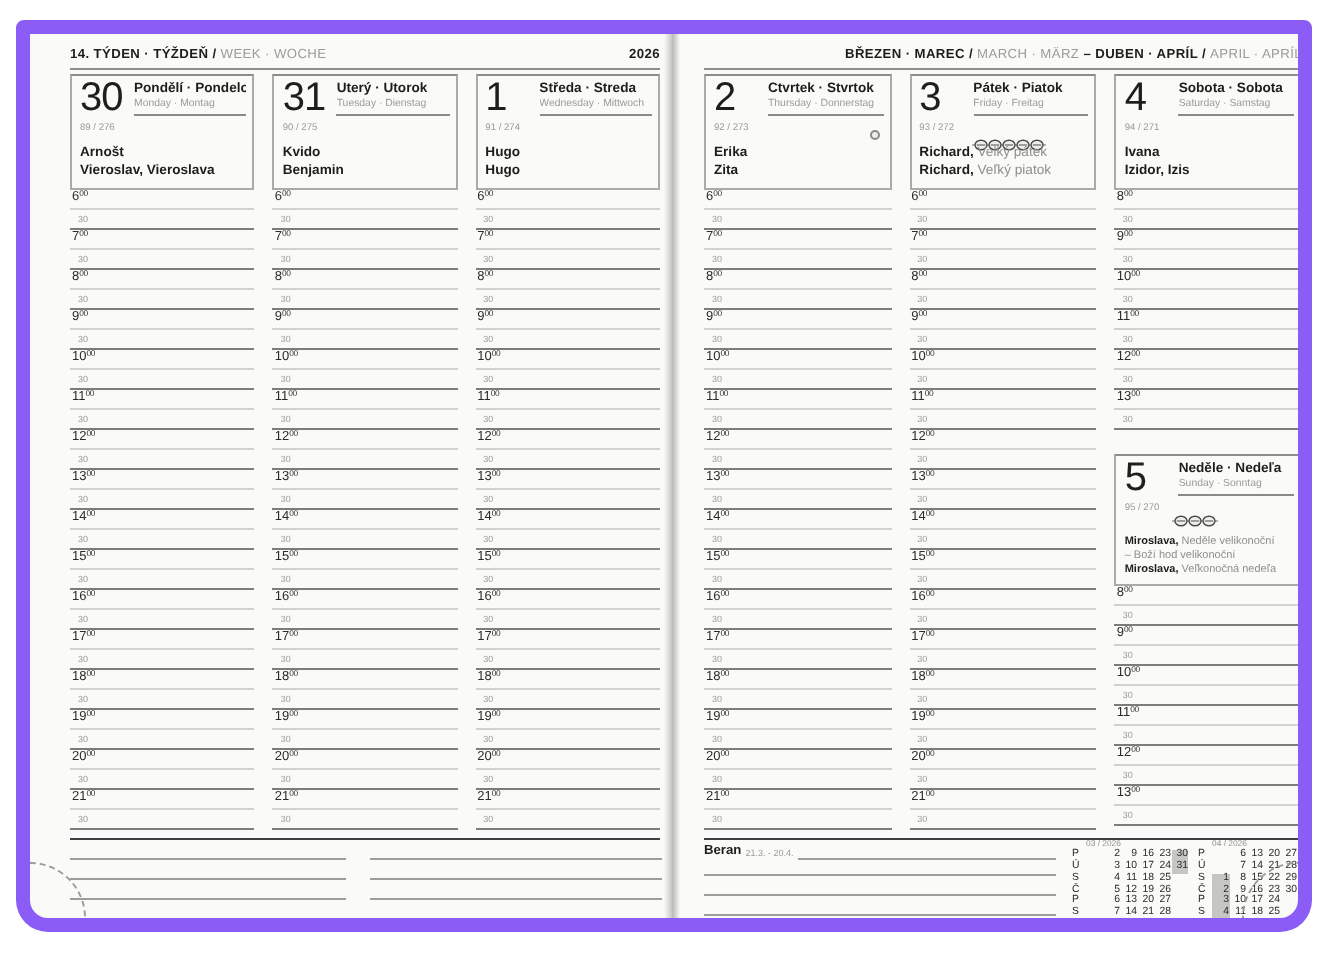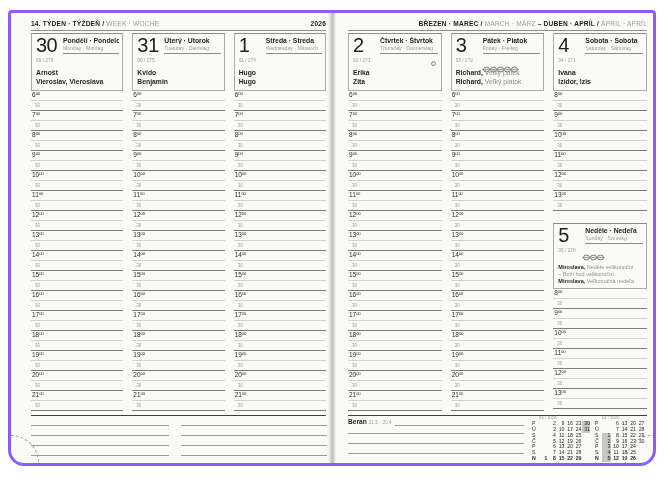--- a/index.html
+++ b/index.html
@@ -4,21 +4,21 @@
 <style>
   html,body{margin:0;padding:0;}
   body{
     width:664px;height:482px;position:relative;overflow:hidden;
     background:#ffffff;
     font-family:"Liberation Sans","DejaVu Sans",sans-serif;
     -webkit-font-smoothing:antialiased;
   }
   .spread{
     position:absolute;left:8px;top:10px;width:648px;height:456px;
-    box-sizing:border-box;border:3px solid #8b5cf6;
+    box-sizing:border-box;border:7px solid #8b5cf6;
     border-radius:4px 4px 16px 16px;background:#fafaf8;overflow:hidden;
   }
   .gutter{
     position:absolute;left:317px;top:0;width:8px;height:100%;
     background:linear-gradient(90deg,rgba(110,110,108,0) 0%,rgba(110,110,108,.30) 42%,rgba(110,110,108,.45) 55%,rgba(110,110,108,0) 100%);
   }
   .page{position:absolute;top:0;height:100%;width:321px;}
   .page.left{left:0;}
   .page.right{left:321px;}
   .ph{

